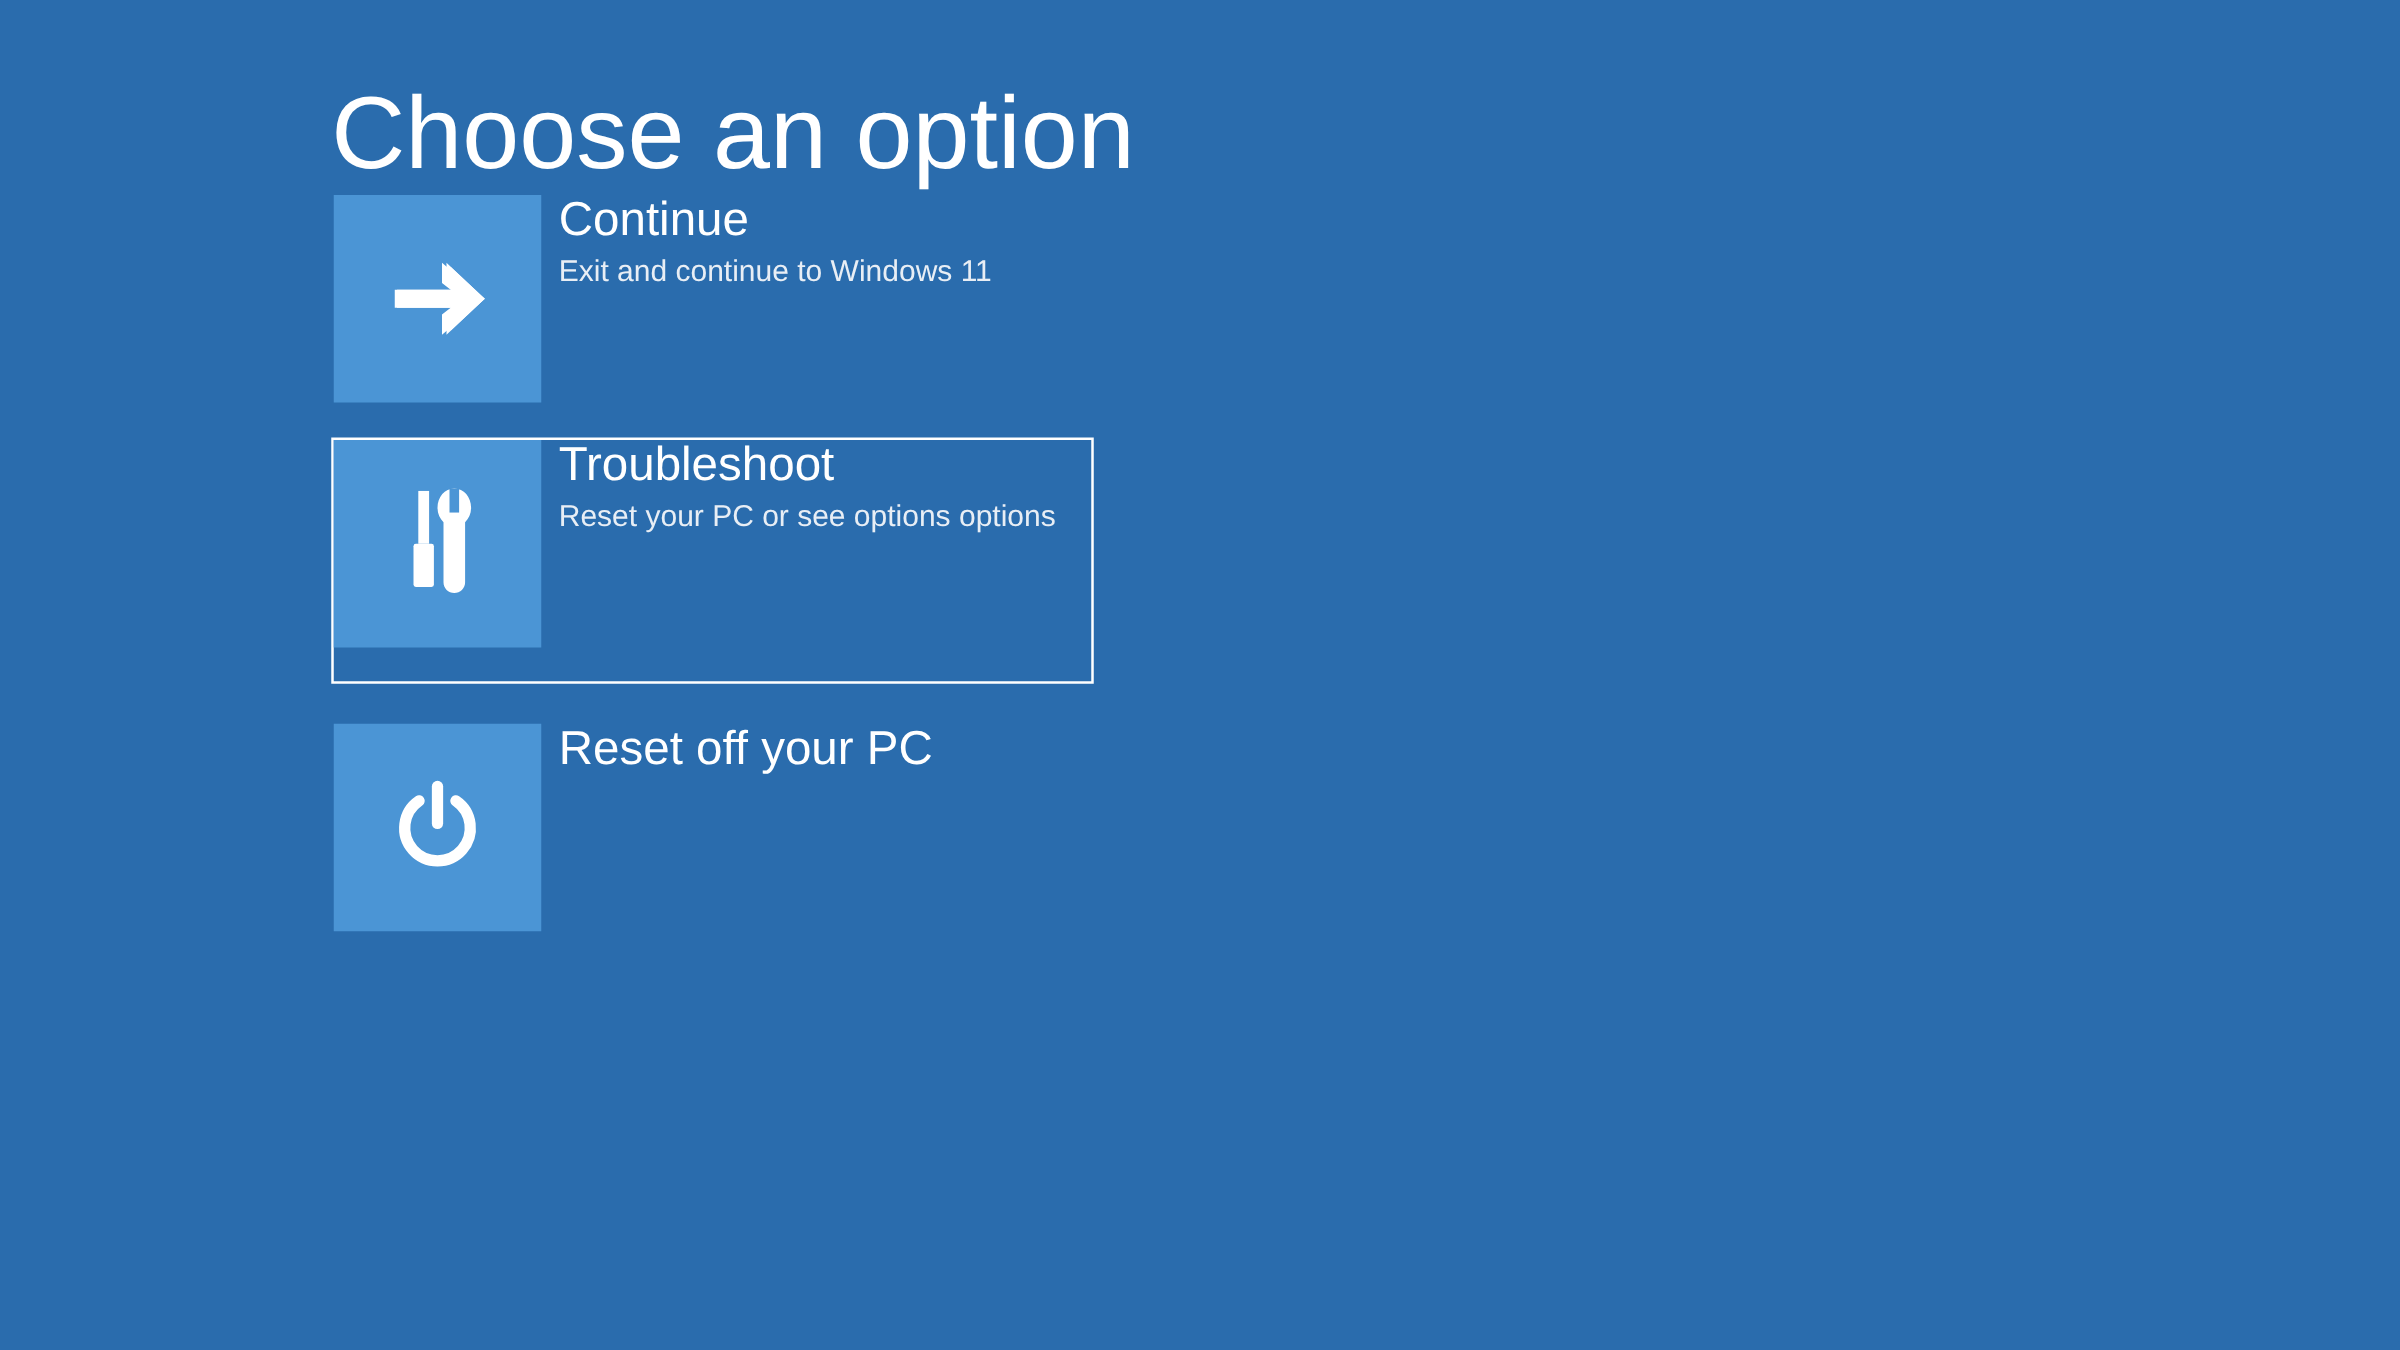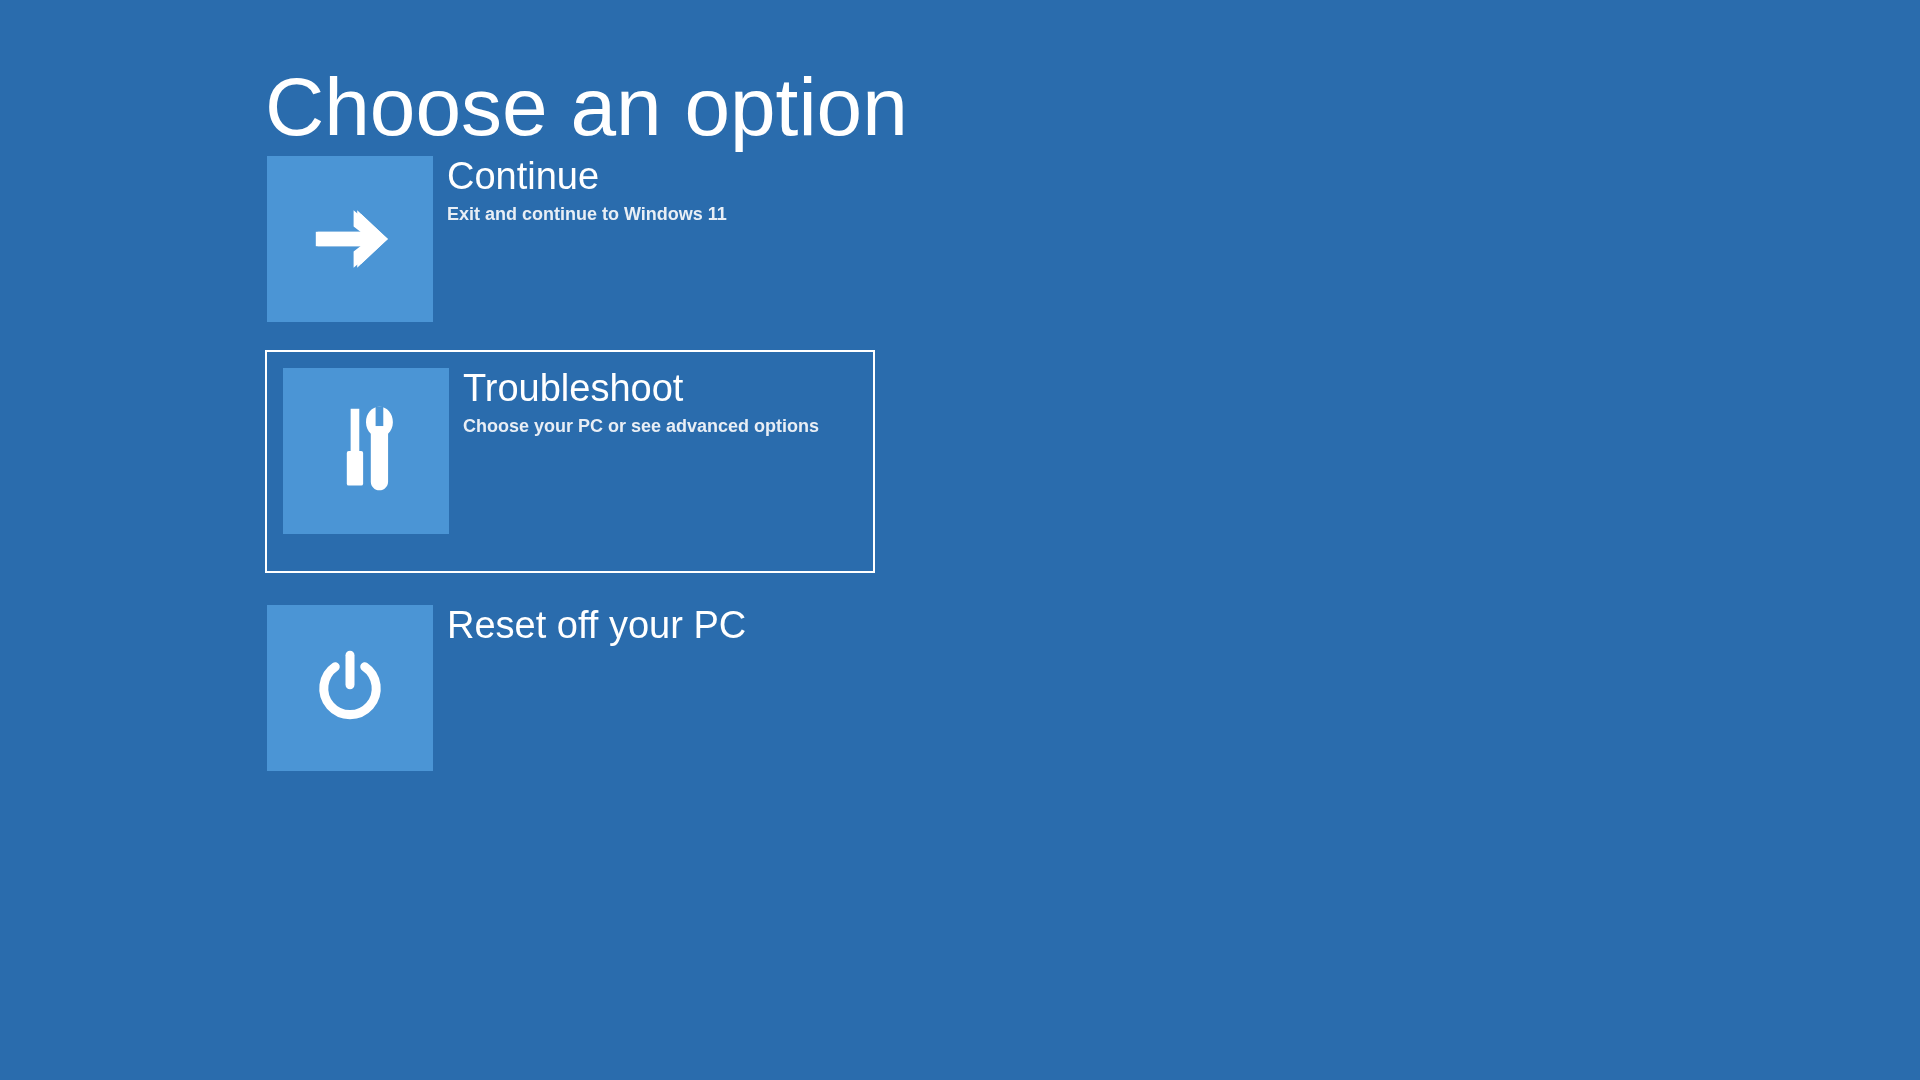--- a/index.html
+++ b/index.html
@@ -29,22 +29,21 @@
   }
   .options {
     display: flex;
     flex-direction: column;
     gap: 30px;
   }
   .option {
     display: flex;
     align-items: flex-start;
     width: 610px;
-    height: 223px;
-    padding: 16px;
+    height: 197px;
     border: 2px solid transparent;
     cursor: pointer;
   }
   .option.selected {
     border: 2px solid #ffffff;
   }
   .option-no-pad {
     padding: 0;
     height: 166px;
   }
@@ -63,22 +62,22 @@
     display: flex;
     flex-direction: column;
   }
   .option-title {
     font-size: 38px;
     font-weight: 300;
     line-height: 1.1;
     margin-bottom: 6px;
   }
   .option-desc {
-    font-size: 18px;
-    font-weight: 700;
+    font-size: 24px;
+    font-weight: 400;
     color: #e8eef5;
   }
   svg {
     display: block;
   }
 </style>
 </head>
 <body>
 
 <div class="container">
@@ -112,21 +111,21 @@
             <rect x="20" y="50" width="17" height="36" rx="2"></rect>
 
             <path d="M54 4 C46 4 40 11 40 20 C40 25 42 29 45 32 L45 82 C45 87 49 91 54 91 C59 91 63 87 63 82 L63 32 C66 29 68 25 68 20 C68 11 62 4 54 4 Z M50 6 L50 22 L58 22 L58 6 C58 6 56 5 54 5 C52 5 50 6 50 6 Z"></path>
           </g>
 
           <rect x="50" y="4" width="8" height="20" fill="#4b95d5"></rect>
         </svg>
       </div>
       <div class="option-text">
         <div class="option-title">Troubleshoot</div>
-        <div class="option-desc">Choose your PC or see advanced options</div>
+        <div class="option-desc">Reset your PC or see options options</div>
       </div>
     </div>
 
     <div class="option option-no-pad">
       <div class="icon-box">
         <svg width="82" height="82" viewBox="0 0 100 100">
           <g fill="none" stroke="#ffffff" stroke-width="11" stroke-linecap="round">
             <path d="M 32 24 A 32 32 0 1 0 68 24"></path>
             <line x1="50" y1="10" x2="50" y2="46"></line>
           </g>

